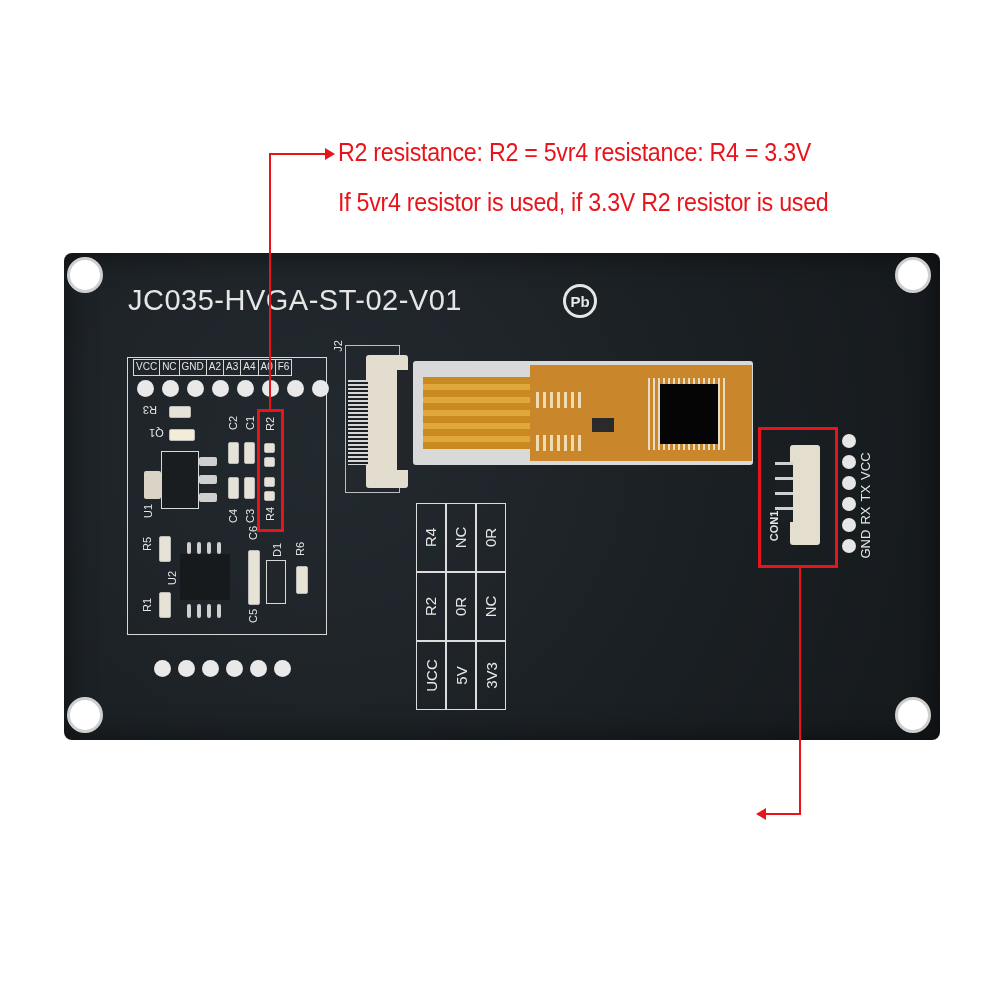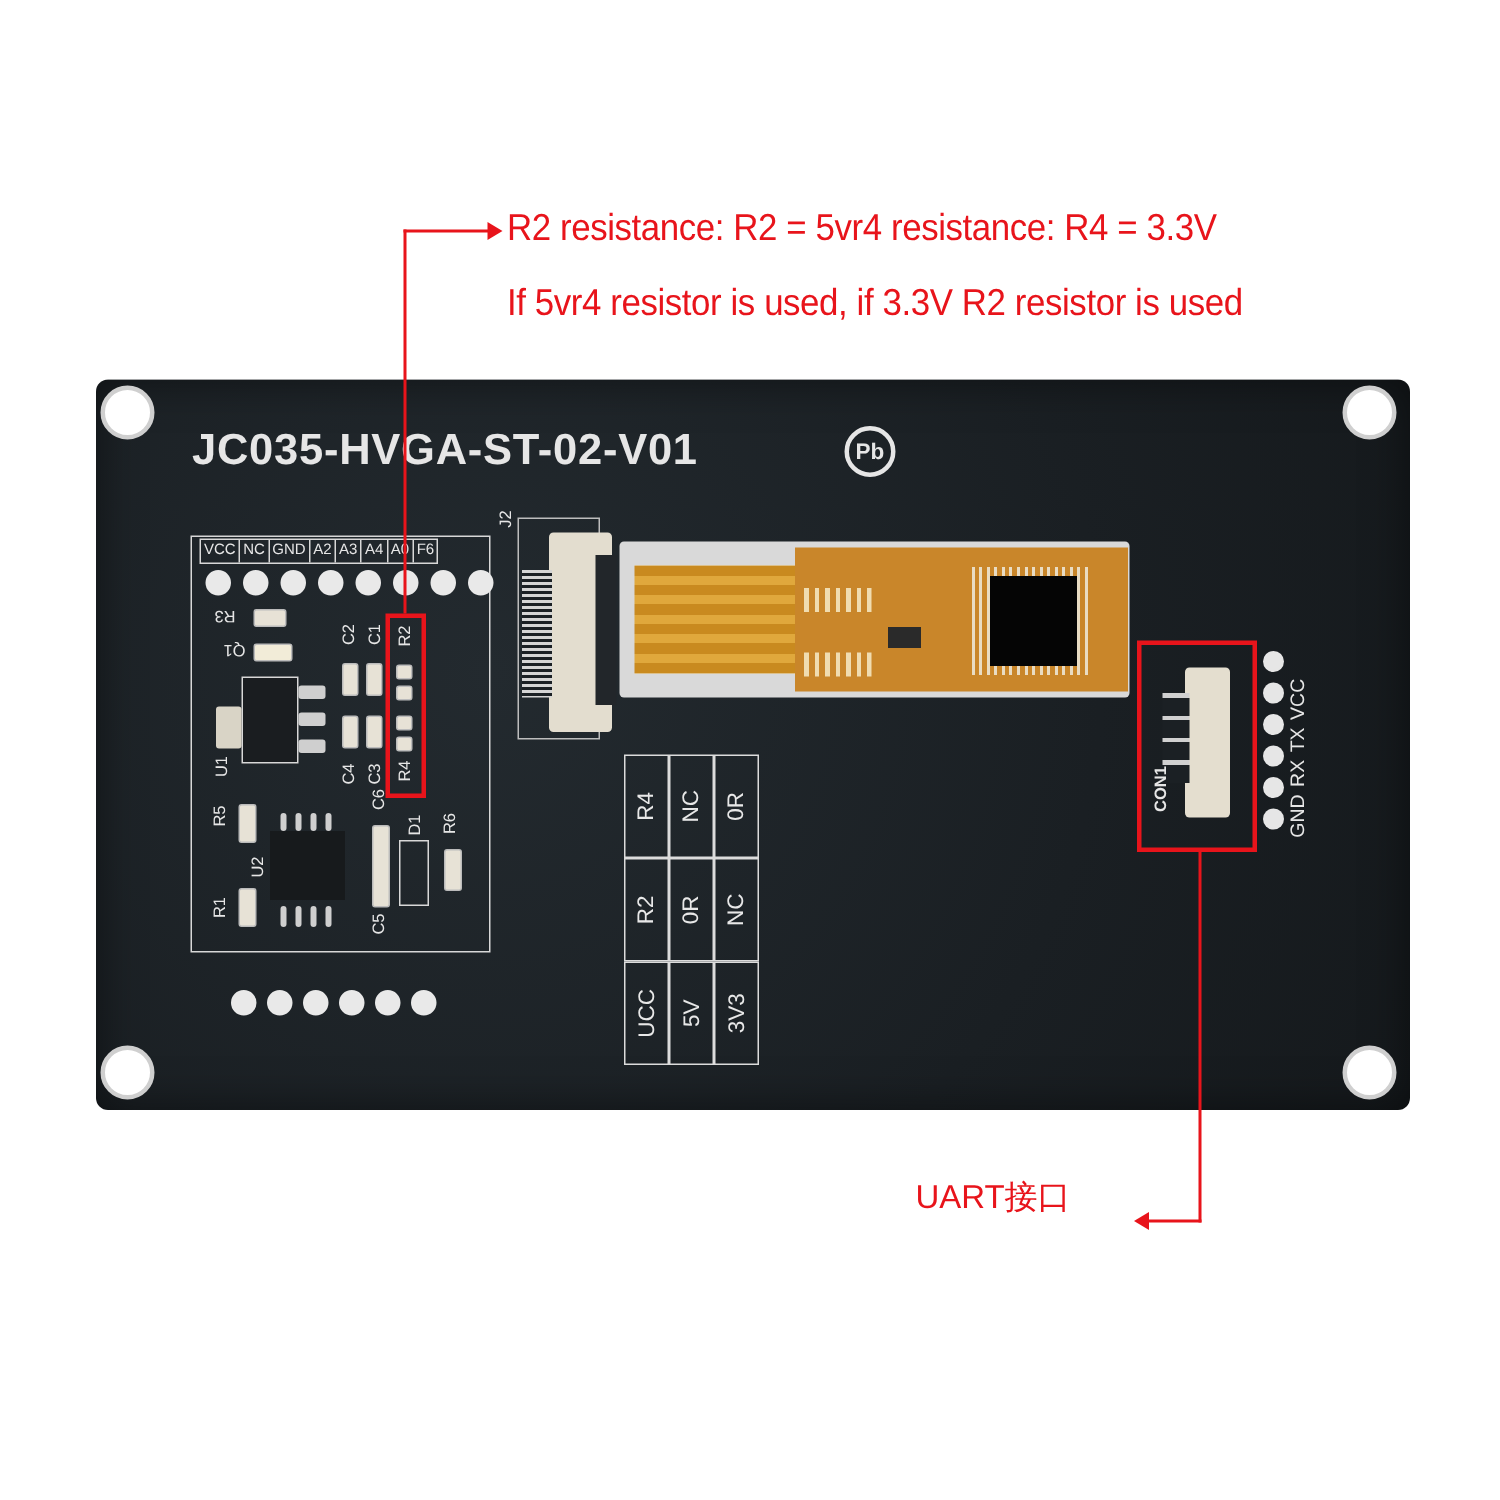--- a/index.html
+++ b/index.html
@@ -6,21 +6,21 @@
   body{width:1000px;height:1000px;position:relative;overflow:hidden;font-family:"Liberation Sans",sans-serif;}
   .abs{position:absolute;}
   .annot{color:#e8141b;font-family:"Liberation Sans",sans-serif;white-space:nowrap;}
   .annot-top{font-size:25px;letter-spacing:-0.3px;transform:scaleX(0.93);transform-origin:left center;}
   .annot-bottom{font-size:22px;text-align:center;line-height:32px;}
   .board{left:64px;top:253px;width:876px;height:487px;background:#1b2024;border-radius:8px;
          box-shadow:inset 0 0 30px rgba(0,0,0,0.5);
          background-image:radial-gradient(circle at 30% 40%,#232a2f 0%,#1a1f23 60%,#15191c 100%);}
   .hole{width:36px;height:36px;border-radius:50%;background:#ffffff;border:3px solid #cfcfcf;box-sizing:border-box;}
   .silk{color:#e6e6e6;font-family:"Liberation Sans",sans-serif;}
-  .model{font-size:29px;letter-spacing:0.5px;font-weight:bold;}
+  .model{font-size:29px;letter-spacing:0.5px;}
   .pad{width:17px;height:17px;border-radius:50%;background:#e9e9e9;}
   .pad-sm{width:14px;height:14px;border-radius:50%;background:#e6e6e6;}
   .outline{border:1.5px solid #d8d8d8;box-sizing:border-box;}
   .hdr-cell{font-size:10px;color:#e6e6e6;border-right:1.5px solid #d8d8d8;text-align:center;line-height:14px;padding:0 2px;}
   .rot{transform:rotate(-90deg);transform-origin:center;display:inline-block;}
   .rot180{transform:rotate(180deg);display:inline-block;}
   .smd{background:#e7e2d6;border:1.5px solid #bbb;box-sizing:border-box;border-radius:2px;}
   .chip{background:#1a1d20;border:1.5px solid #d8d8d8;box-sizing:border-box;}
   .pin{background:#cfcfcf;border-radius:2px;}
   .redbox{border:3px solid #e8141b;box-sizing:border-box;}
@@ -205,14 +205,13 @@
   <span>RX</span>
   <span>TX</span>
   <span>VCC</span>
 </div>
 
 <div class="abs redline" style="left:799px;top:568px;width:2px;height:247px;"></div>
 <div class="abs redline" style="left:765px;top:813px;width:36px;height:2px;"></div>
 <div class="abs" style="left:756px;top:808px;width:0;height:0;border-top:6px solid transparent;border-bottom:6px solid transparent;border-right:10px solid #e8141b;"></div>
 
 <div class="abs annot annot-bottom" style="left:562px;top:782px;width:200px;">
-  <div>UART接口</div>
 </div>
 
 </body></html>

